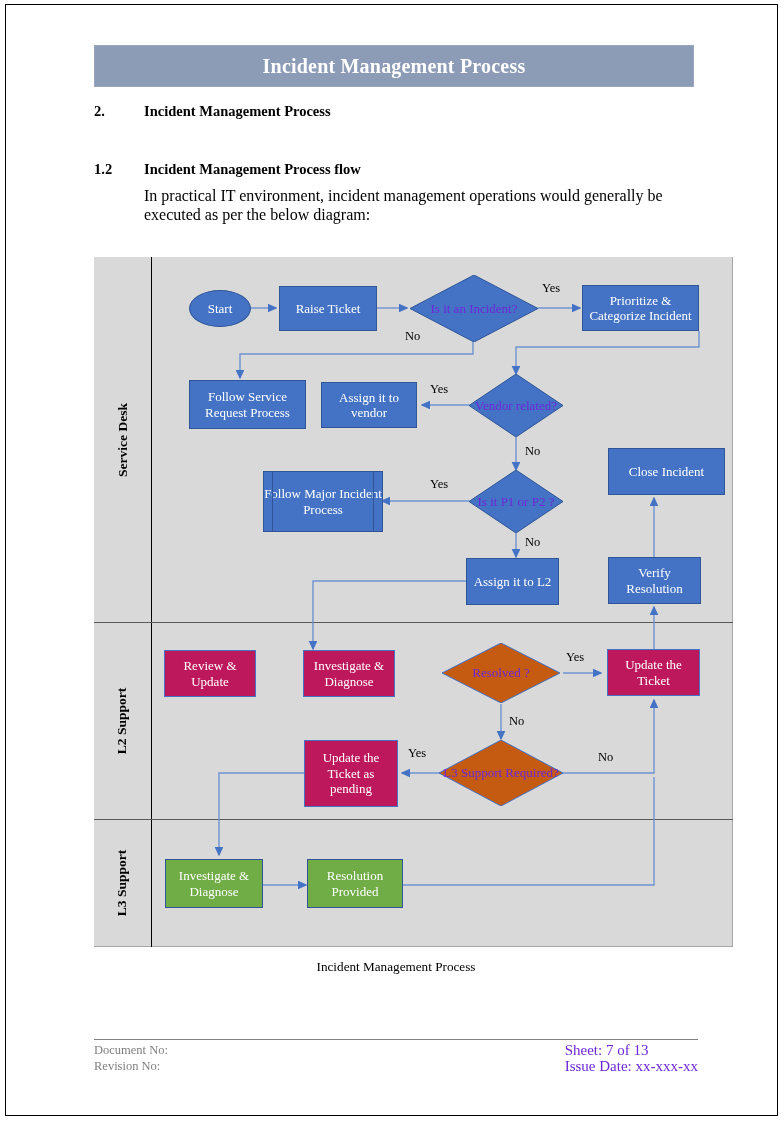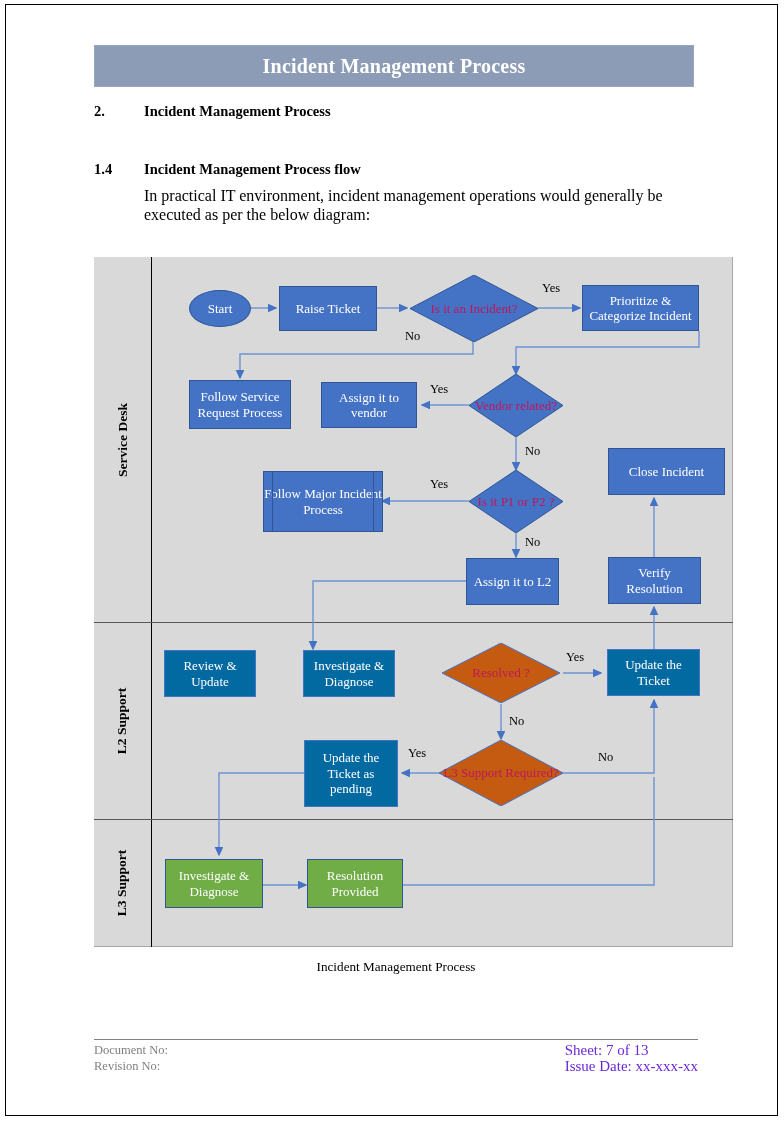--- a/index.html
+++ b/index.html
@@ -118,21 +118,21 @@
     color: #ffffff;
     font-size: 13px;
     line-height: 15.5px;
     padding: 2px;
   }
   .blue {
     background: #4472c4;
     border: 1px solid #2f5597;
   }
   .orange {
-    background: #0369a1;
+    background: #be185d;
     border: 1px solid #4472c4;
   }
   .green {
     background: #70ad47;
     border: 1px solid #2f5597;
   }
   .ellipse {
     border-radius: 50%;
   }
   .predef {
@@ -164,21 +164,21 @@
     align-items: center;
     justify-content: center;
   }
   .diamond svg {
     position: absolute;
     left: 0;
     top: 0;
   }
   .diamond .dtext {
     position: relative;
-    color: #be185d;
+    color: #6d28d9;
     font-size: 13px;
     line-height: 15.5px;
     text-align: center;
     z-index: 2;
   }
   
   .edge-label {
     position: absolute;
     font-size: 12.5px;
     color: #000000;
@@ -232,21 +232,21 @@
 
 <div class="page-border"></div>
 
 <div class="title-bar">
   <div class="title-bar-text">Incident Management Process</div>
 </div>
 
 <div class="h-num" style="left:94px; top:103px;">2.</div>
 <div class="h-text" style="left:144px; top:103px;">Incident Management Process</div>
 
-<div class="h-num" style="left:94px; top:161px;">1.4</div>
+<div class="h-num" style="left:94px; top:161px;">1.2</div>
 <div class="h-text" style="left:144px; top:161px;">Incident Management Process flow</div>
 
 <div class="para">In practical IT environment, incident management operations would generally be executed as per the below diagram:</div>
 
 <div class="diagram">
 
   <div class="lane-col-divider"></div>
   <div class="lane-sep inner" style="top:365px;"></div>
   <div class="lane-sep inner" style="top:562px;"></div>
 
@@ -326,21 +326,21 @@
     <svg width="128" height="67" viewBox="0 0 128 67">
       <polygon points="64,0 128,33.5 64,67 0,33.5" fill="#4472c4" stroke="#2f5597" stroke-width="1"></polygon>
     </svg>
     <div class="dtext">Is it an Incident?</div>
   </div>
 
   <div class="node blue" style="left:488px; top:28px; width:117px; height:46px;">
     <span>Prioritize &amp; Categorize Incident</span>
   </div>
 
-  <div class="node blue" style="left:95px; top:123px; width:102px; height:49px;">
+  <div class="node blue" style="left:95px; top:123px; width:117px; height:49px;">
     <span>Follow Service Request Process</span>
   </div>
 
   <div class="node blue" style="left:227px; top:125px; width:96px; height:46px;">
     <span>Assign it to vendor</span>
   </div>
 
   <div class="diamond" style="left:375px; top:117px; width:94px; height:63px;">
     <svg width="94" height="63" viewBox="0 0 94 63">
       <polygon points="47,0 94,31.5 47,63 0,31.5" fill="#4472c4" stroke="#2f5597" stroke-width="1"></polygon>

